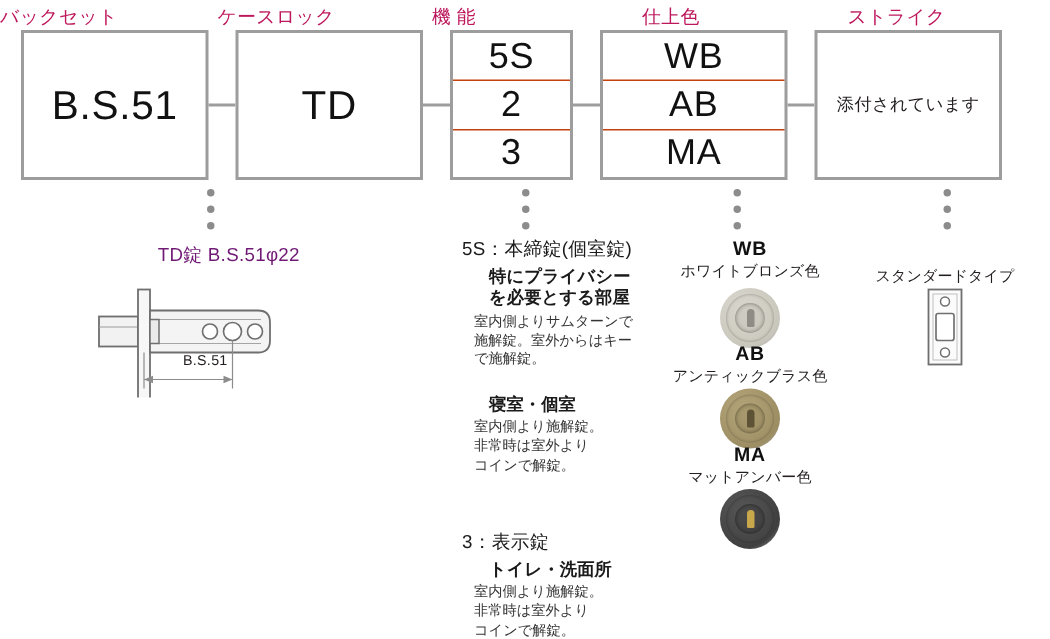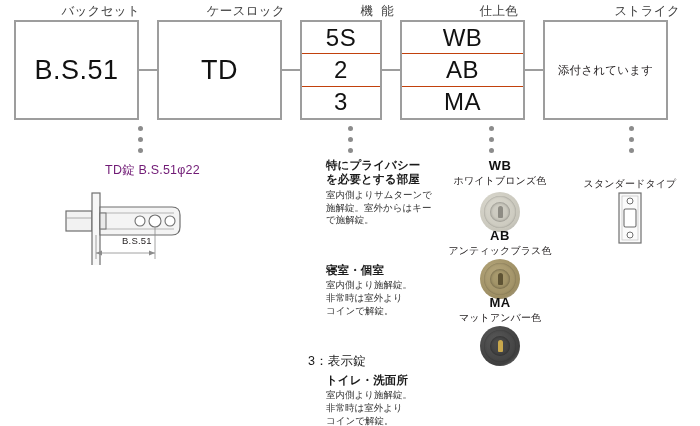--- a/index.html
+++ b/index.html
@@ -18,24 +18,24 @@
     width: 700px;
     height: 426px;
     overflow: hidden;
     background: #ffffff;
   }
 
   
   .col-header {
     position: absolute;
     top: 3px;
-    text-align: right;
+    text-align: left;
     font-size: 12.5px;
     letter-spacing: 0.3px;
-    color: #404040;
+    color: #be185d;
     white-space: nowrap;
   }
 
   
   .spec-box {
     position: absolute;
     top: 20px;
     height: 100px;
     border: 2px solid #9d9d9d;
     background: #ffffff;
@@ -141,21 +141,21 @@
     font-size: 11.5px;
     font-weight: bold;
     color: #1a1a1a;
     margin-left: 18px;
     line-height: 1.25;
     letter-spacing: 0.1px;
   }
   .func-body {
     font-size: 9.5px;
     color: #333333;
-    margin-left: 18px;
+    margin-left: 8px;
     margin-top: 2px;
     line-height: 1.35;
     letter-spacing: 0px;
   }
 
   
   .drawing { position: absolute; }
   .dim-label {
     position: absolute;
     font-size: 9.5px;
@@ -190,21 +190,21 @@
     border-radius: 2.5px 2.5px 1px 1px;
   }
 </style>
 </head>
 <body>
 
 <div id="page">
 
   <div class="col-header" style="left:0px; width:140px;">バックセット</div>
   <div class="col-header" style="left:145px; width:140px;">ケースロック</div>
-  <div class="col-header" style="left:304px; width:90px;font-family:Liberation Mono, monospace;">機 能</div>
+  <div class="col-header" style="left:288px; width:90px;">機 能</div>
   <div class="col-header" style="left:565px; width:115px;">ストライク</div>
   <div class="col-header" style="left:428px; width:90px;">仕上色</div>
 
   <div class="spec-box single" style="left:14px; width:125px;">
     <span class="big-text">B.S.51</span>
   </div>
   <div class="connector" style="left:139px; width:18px;"></div>
 
   <div class="spec-box single" style="left:157px; width:125px;">
     <span class="big-text">TD</span>
@@ -285,20 +285,21 @@
     <line x1="95" y1="42" x2="95" y2="74" stroke="#8c8c8c" stroke-width="0.8"></line>
 
     <line x1="36" y1="68" x2="95" y2="68" stroke="#8c8c8c" stroke-width="0.8"></line>
     <path d="M36 68 L42 65.5 L42 70.5 Z" fill="#8c8c8c"></path>
     <path d="M95 68 L89 65.5 L89 70.5 Z" fill="#8c8c8c"></path>
   </svg>
 
   <div class="dim-label" style="left:122px; top:235px;">B.S.51</div>
 
   <div class="func-block" style="left:308px; top:158px;">
+    <div class="func-title">5S：本締錠(個室錠)</div>
     <div class="func-sub" style="white-space:pre-line;">特にプライバシー
 を必要とする部屋</div>
     <div class="func-body" style="white-space:pre-line;">室内側よりサムターンで
 施解錠。室外からはキー
 で施解錠。</div>
   </div>
 
   <div class="func-block" style="left:308px; top:263px;">
     <div class="func-sub" style="white-space:pre-line;">寝室・個室</div>
     <div class="func-body" style="white-space:pre-line;">室内側より施解錠。

